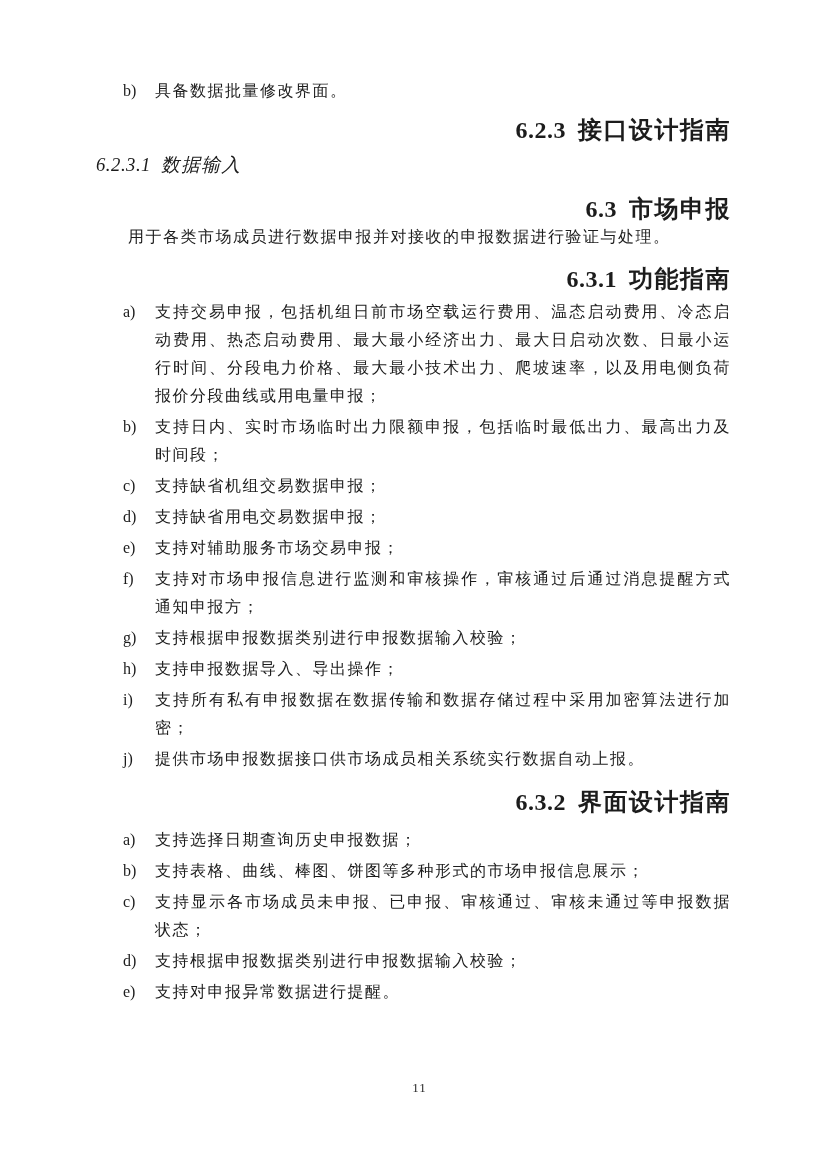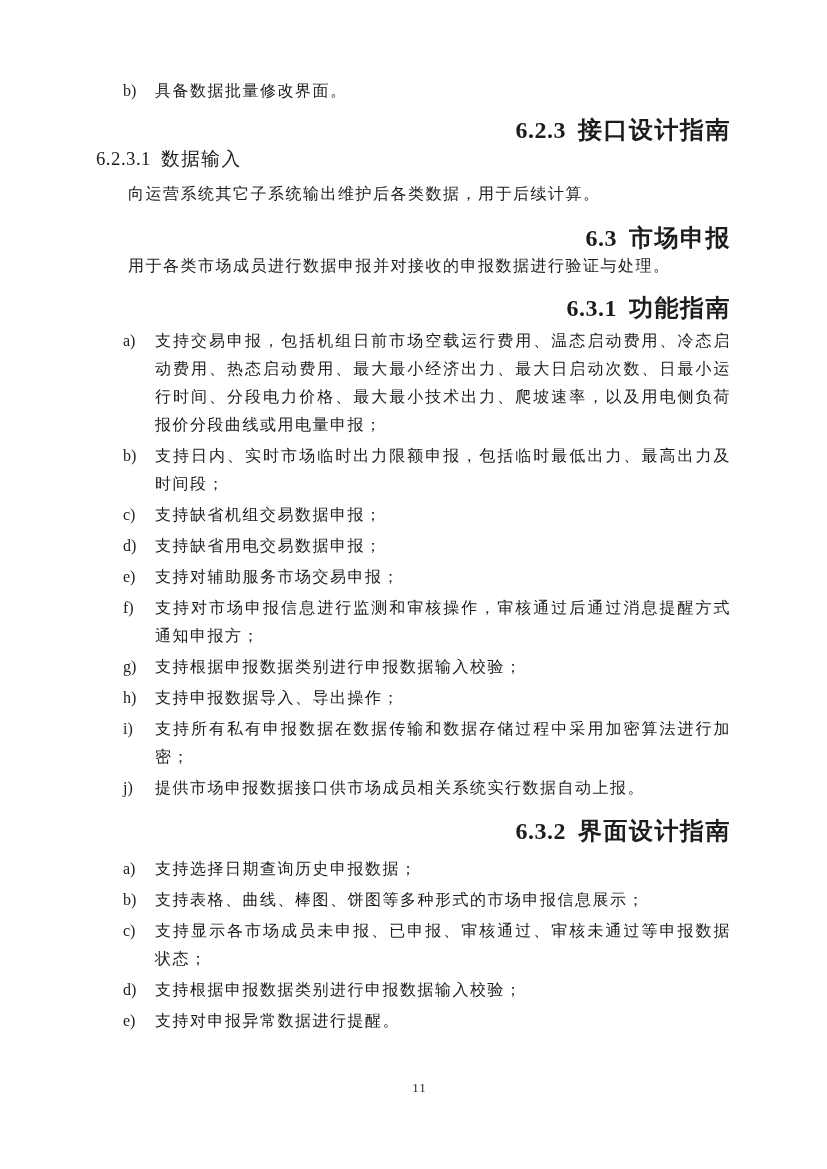--- a/index.html
+++ b/index.html
@@ -58,21 +58,21 @@
   }
   .li .li-text {
     flex: 1;
     text-align: justify;
   }
   .list .li + .li { margin-top: 3px; }
 
   
   .mt-top       { margin-top: 0; }
   .mt-h623      { margin-top: 11px; }
-  .mt-h6231     { margin-top: 1px; }
+  .mt-h6231     { margin-top: 7px; font-style: italic; }
   .mt-p6231     { margin-top: 10px; }
   .mt-h6232     { margin-top: 11px; }
   .mt-p6232     { margin-top: 7px; }
   .mt-h63       { margin-top: 16px; }
   .mt-p63       { margin-top: 0; }
   .mt-h631      { margin-top: 14px; }
   .mt-list631   { margin-top: 5px; }
   .mt-h632      { margin-top: 15px; }
   .mt-list632   { margin-top: 10px; }
 
@@ -97,21 +97,20 @@
     <span class="li-marker">b)</span>
     <span class="li-text">具备数据批量修改界面。</span>
   </div>
 
   <h2 class="h2 mt-h623"><span class="h-num">6.2.3</span><span class="h-label">接口设计指南</span></h2>
 
   <h3 class="h3 mt-h6231"><span class="h-num">6.2.3.1</span><span class="h-label">数据输入</span></h3>
 
 
 
-  <p class="para mt-p6232">向运营系统其它子系统输出维护后各类数据，用于后续计算。</p>
 
   <h2 class="h2 mt-h63"><span class="h-num">6.3</span><span class="h-label">市场申报</span></h2>
 
   <p class="para mt-p63">用于各类市场成员进行数据申报并对接收的申报数据进行验证与处理。</p>
 
   <h2 class="h2 mt-h631"><span class="h-num">6.3.1</span><span class="h-label">功能指南</span></h2>
 
   <div class="list mt-list631">
     <div class="li">
       <span class="li-marker">a)</span>

